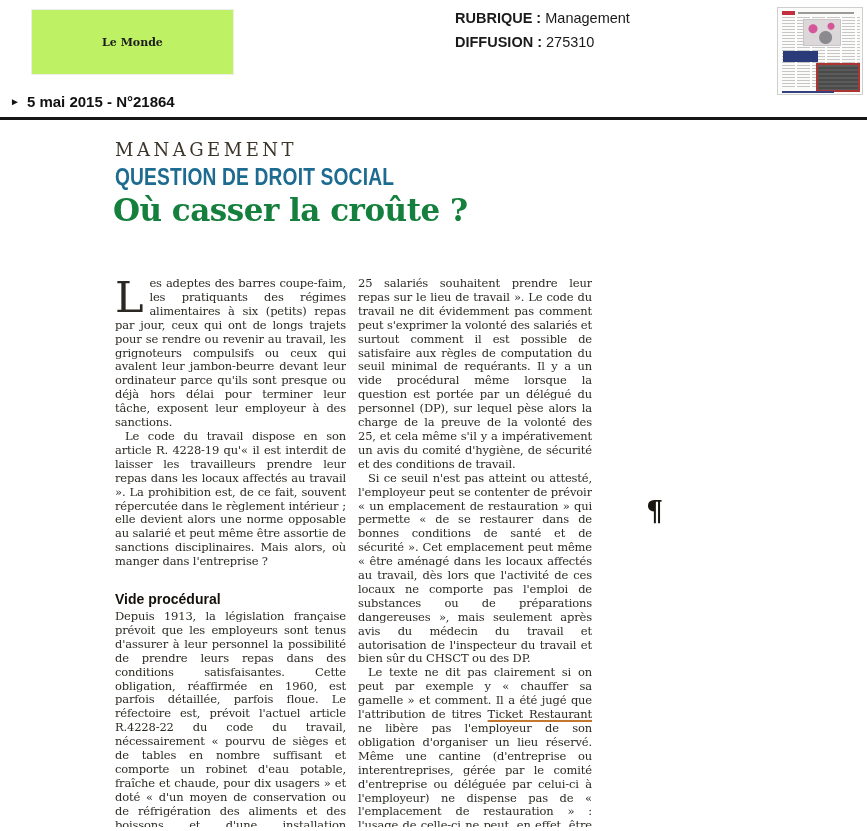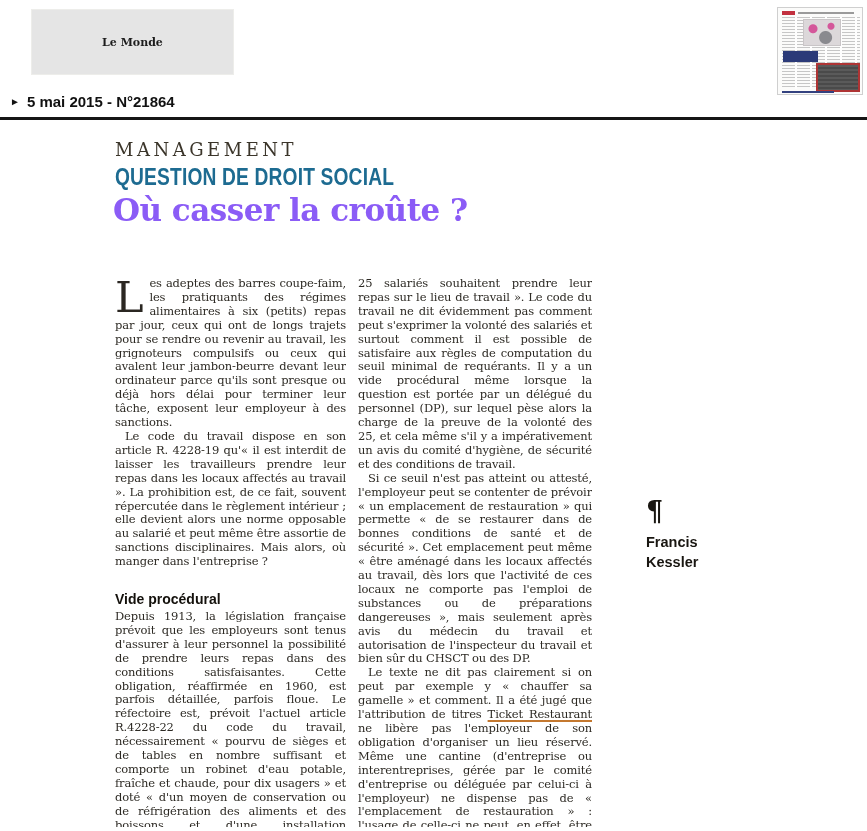--- a/index.html
+++ b/index.html
@@ -12,21 +12,21 @@
     overflow: hidden;
     font-family: "Liberation Sans", sans-serif;
   }
 
   
   .logo-box {
     position: absolute; left: 31px; top: 9px;
     width: 203px; height: 66px;
     border: 1px solid #ededea;
     display: flex; align-items: center; justify-content: center; 
-    background: #e5e5e5;
+    background: #bef264;
   }
   .lemonde-small {
     font-family: "DejaVu Serif", serif;
     font-weight: 700; font-size: 11px; color: #1c1c1c;
     letter-spacing: 0px;
   }
   .brand {
     font-family: "DejaVu Serif", serif;
     font-size: 27px; color: var(--brand-teal);
     letter-spacing: -0.8px;
@@ -85,21 +85,21 @@
   }
   .rubric {
     position: absolute; left: 115px; top: 163px;
     font-weight: 700; font-size: 24px; color: var(--rubric-blue);
     transform: scaleX(0.8); transform-origin: left center;
     white-space: nowrap; letter-spacing: 0.2px;
   }
   .title {
     position: absolute; left: 113px; top: 192px;
     font-family: "DejaVu Serif", serif;
-    font-weight: 700; font-size: 31px; color: #8b5cf6; letter-spacing: -0.5px;
+    font-weight: 700; font-size: 31px; color: #15803d; letter-spacing: -0.5px;
   }
 
   
   .col {
     position: absolute; top: 277px; height: 550px; overflow: hidden;
   }
   .col-left  { left: 115px; width: 231px; }
   .col-right { left: 358px; width: 234px; }
   .para {
     font-family: "DejaVu Serif", serif;
@@ -146,20 +146,24 @@
 </style>
 </head>
 <body>
 
 <div id="page">
 
   <div class="logo-box">
     <span class="lemonde-small">Le Monde</span>
   </div>
 
+  <div class="meta-col right">
+      <div class="meta-row"><span class="meta-label">RUBRIQUE : </span><span class="meta-value">Management</span></div>
+      <div class="meta-row"><span class="meta-label">DIFFUSION : </span><span class="meta-value">275310</span></div>
+    </div>
 
   <div class="thumb">
     <div class="t-redtag"></div>
     <div class="t-headline"></div>
     <div class="t-cols"></div>
     <div class="t-photo"></div>
     <div class="t-banner"></div>
     <div class="t-dark"></div>
     <div class="t-footline"></div>
   </div>
@@ -181,19 +185,15 @@
       <p class="para"><span>Depuis 1913, la législation française prévoit que les employeurs sont tenus d'assurer à leur personnel la possibilité de prendre leurs repas dans des conditions satisfaisantes. Cette obligation, réaffirmée en 1960, est parfois détaillée, parfois floue. Le réfectoire est, prévoit l'actuel article R.4228-22 du code du travail, nécessairement </span><span class="it">« pourvu de sièges et de tables en nombre suffisant et comporte un robinet d'eau potable, fraîche et chaude, pour dix usagers »</span><span> et doté </span><span class="it">« d'un moyen de conservation ou de réfrigération des aliments et des boissons et d'une installation permettant de réchauffer les plats »</span><span>.</span></p>
     </div>
   <div class="col col-right">
       <p class="para"><span class="it">25 salariés souhaitent prendre leur repas sur le lieu de travail »</span><span>. Le code du travail ne dit évidemment pas comment peut s'exprimer la volonté des salariés et surtout comment il est possible de satisfaire aux règles de computation du seuil minimal de requérants. Il y a un vide procédural même lorsque la question est portée par un délégué du personnel (DP), sur lequel pèse alors la charge de la preuve de la volonté des 25, et cela même s'il y a impérativement un avis du comité d'hygiène, de sécurité et des conditions de travail.</span></p>
       <p class="para indent"><span>Si ce seuil n'est pas atteint ou attesté, l'employeur peut se contenter de prévoir </span><span class="it">« un emplacement de restauration »</span><span> qui permette </span><span class="it">« de se restaurer dans de bonnes conditions de santé et de sécurité »</span><span>. Cet emplacement peut même </span><span class="it">« être aménagé dans les locaux affectés au travail, dès lors que l'activité de ces locaux ne comporte pas l'emploi de substances ou de préparations dangereuses »</span><span>, mais seulement après avis du médecin du travail et autorisation de l'inspecteur du travail et bien sûr du CHSCT ou des DP.</span></p>
       <p class="para indent"><span>Le texte ne dit pas clairement si on peut par exemple y </span><span class="it">« chauffer sa gamelle »</span><span> et comment. Il a été jugé que l'attribution de titres </span><span class="ul">Ticket Restaurant</span><span> ne libère pas l'employeur de son obligation d'organiser un lieu réservé. Même une cantine (d'entreprise ou interentreprises, gérée par le comité d'entreprise ou déléguée par celui-ci à l'employeur) ne dispense pas de </span><span class="it">« l'emplacement de restauration »</span><span> : l'usage de celle-ci ne peut, en effet, être imposé aux salariés. ■</span></p>
     </div>
 
   <div class="author">
     <div class="author-mark">¶</div>
-    <div class="author-name">
-        <div>Francis</div>
-        <div>Kessler</div>
-      </div>
   </div>
 
 </div>
 
 </body></html>

